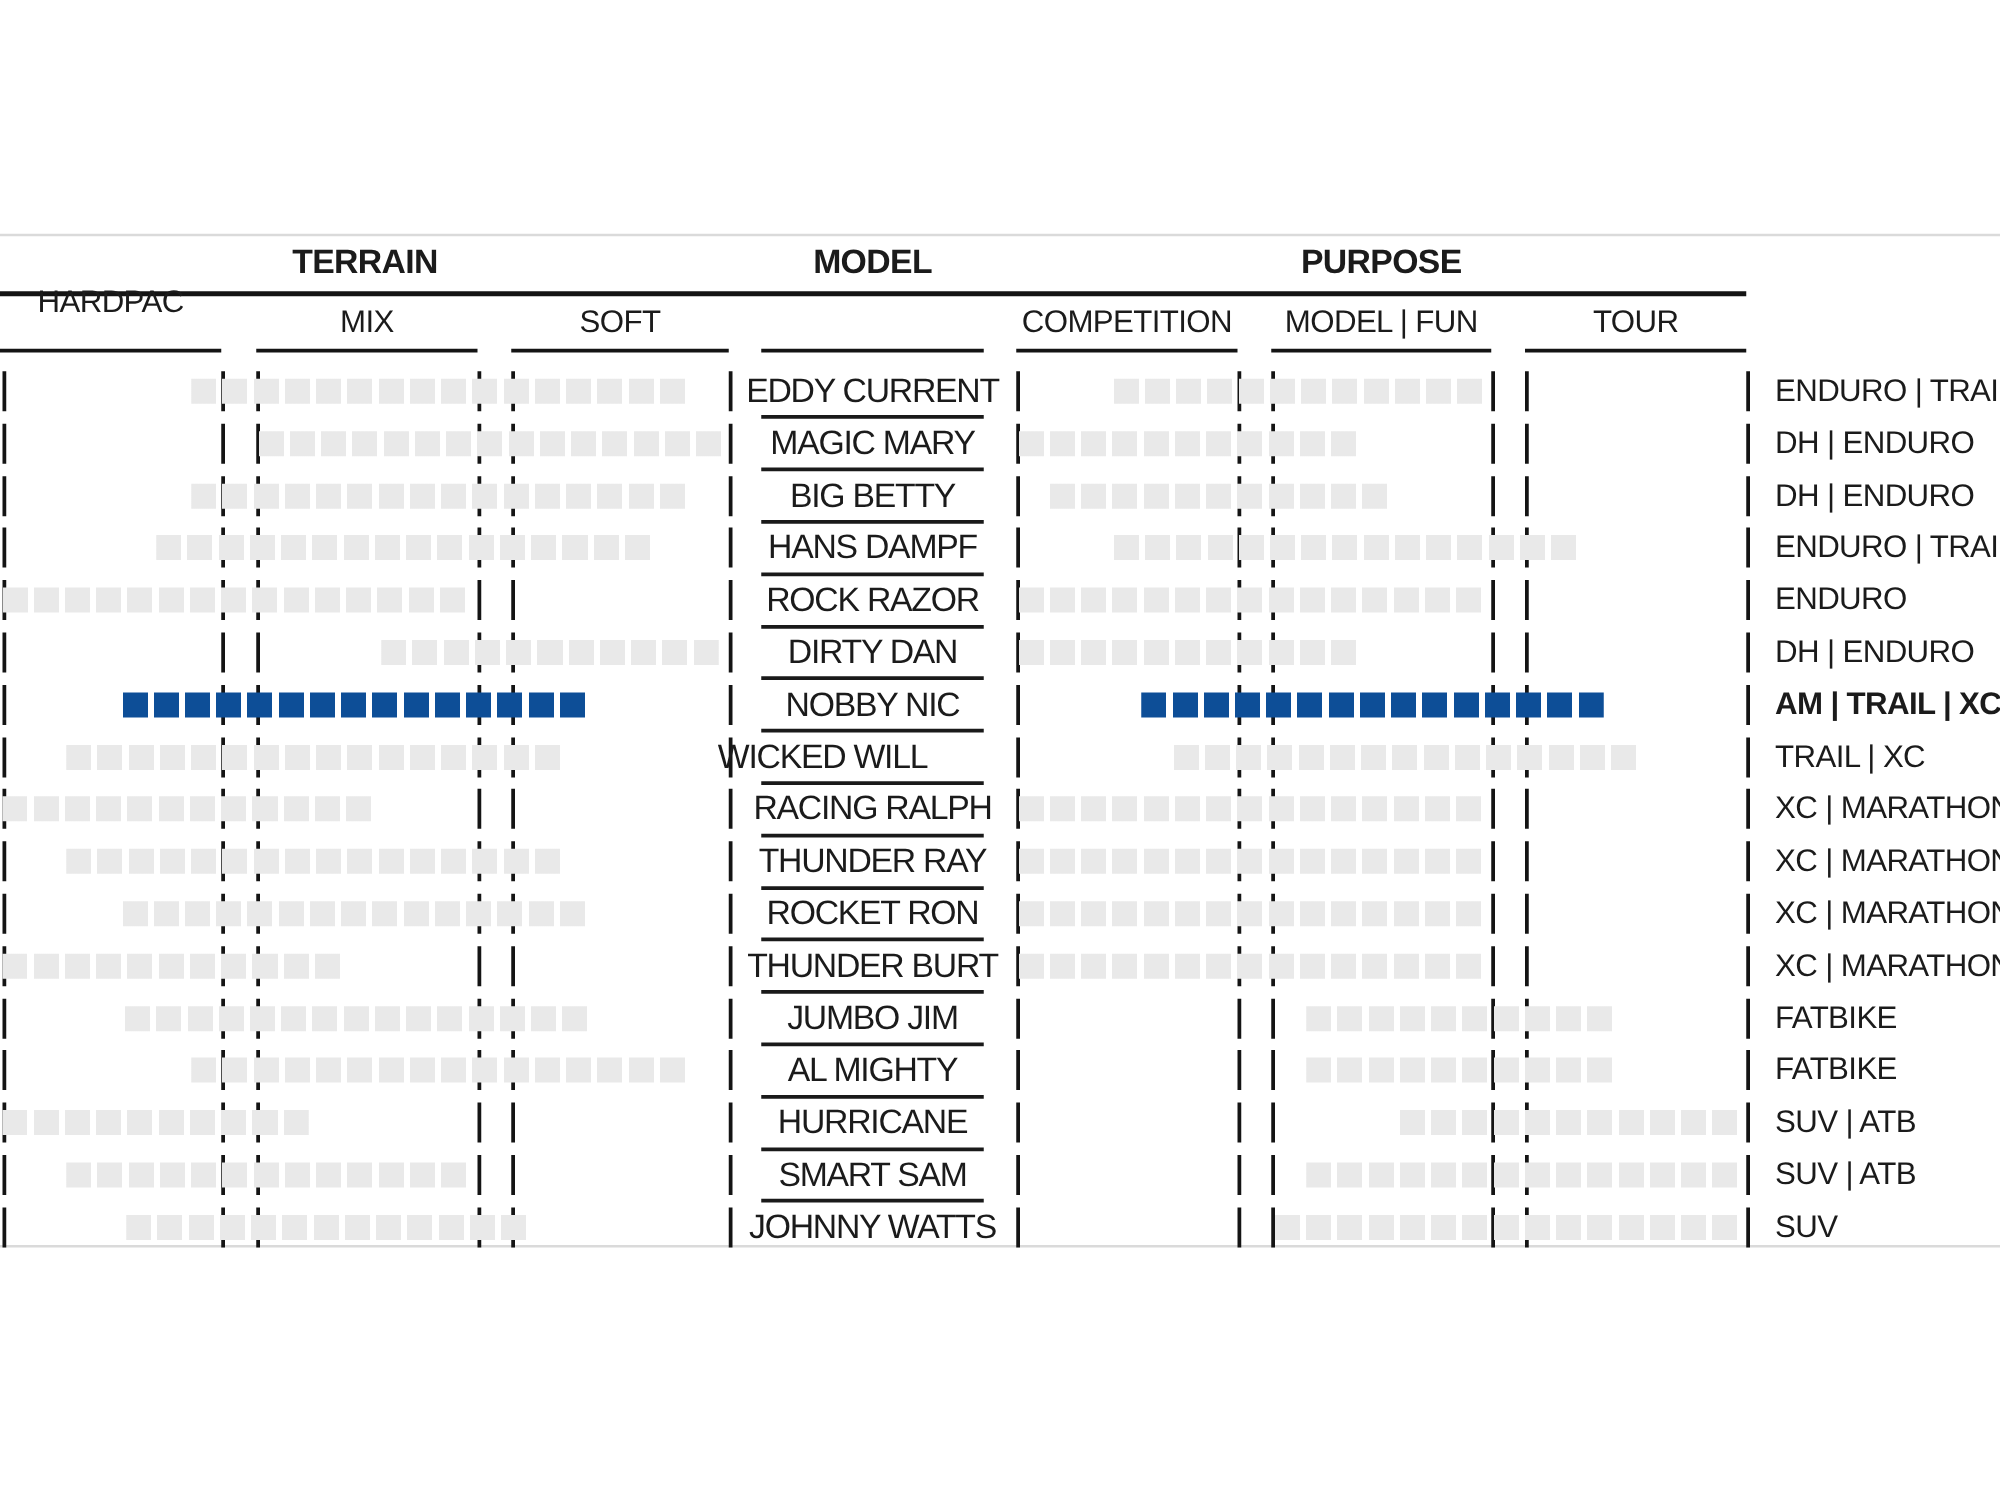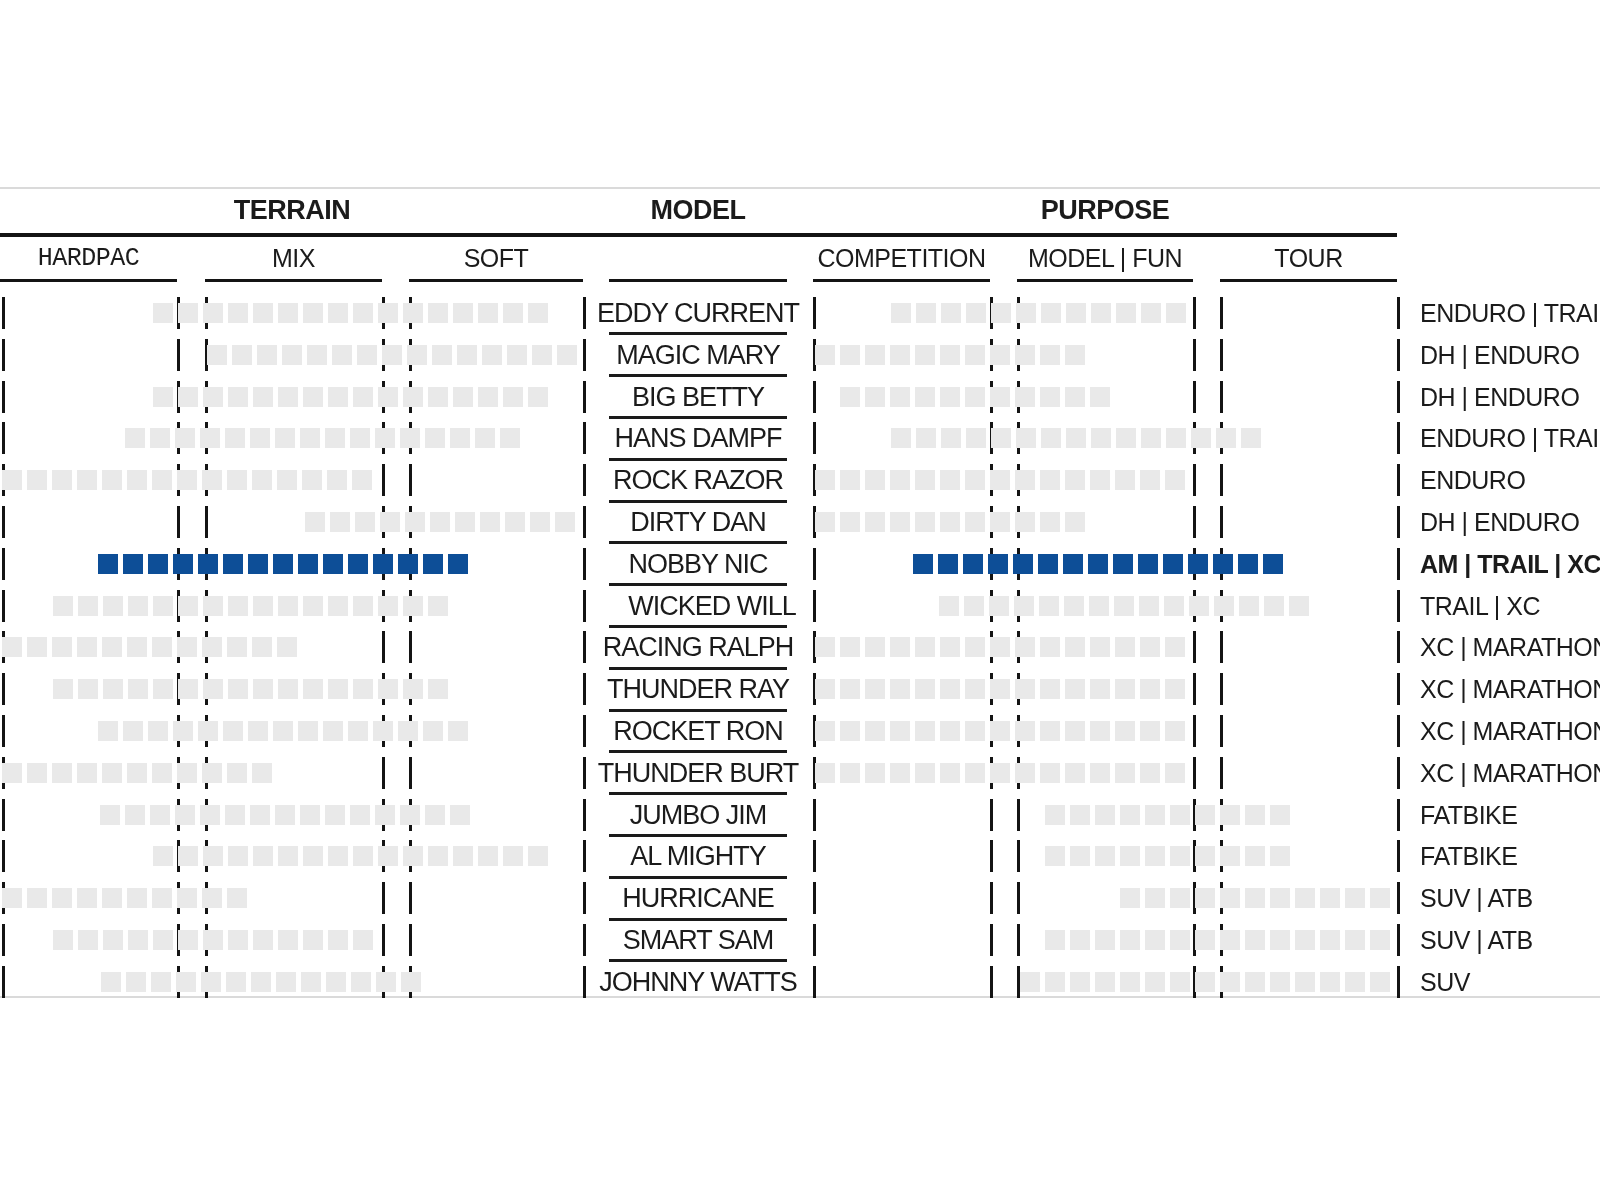--- a/index.html
+++ b/index.html
@@ -39,21 +39,21 @@
   <div class="hairline" style="top:187px"></div>
   <div class="hairline" style="top:996px"></div>
 
   <span class="title" style="left:292px;top:210px">TERRAIN</span>
   <span class="title" style="left:698px;top:210px">MODEL</span>
   <span class="title" style="left:1105px;top:210px">PURPOSE</span>
 
   <div class="headline" style="left:0;top:233px;width:1397px"></div>
 
   <div id="subheads">
-      <div class="subhead" style="left: 88.5px; top: 258px; font-family: Liberation Mono, monospace;">HARDPAC</div>
+      <div class="subhead" style="left: 88.5px; top: 242px;">HARDPAC</div>
       <div class="subline" style="left: 0px; top: 279px; width: 177px;"></div>
       <div class="subhead" style="left: 293.5px; top: 258px;">MIX</div>
       <div class="subline" style="left: 205px; top: 279px; width: 177px;"></div>
       <div class="subhead" style="left: 496px; top: 258px;">SOFT</div>
       <div class="subline" style="left: 409px; top: 279px; width: 174px;"></div>
       <div class="subhead" style="left: 901.5px; top: 258px;">COMPETITION</div>
       <div class="subline" style="left: 813px; top: 279px; width: 177px;"></div>
       <div class="subhead" style="left: 1105px; top: 258px;">MODEL | FUN</div>
       <div class="subline" style="left: 1017px; top: 279px; width: 176px;"></div>
       <div class="subhead" style="left: 1308.5px; top: 258px;">TOUR</div>
@@ -202,21 +202,21 @@
         <div class="tick" style="left: 409px; top: 589.6px; height: 32px;"></div>
         <div class="tick" style="left: 583px; top: 589.6px; height: 32px;"></div>
         <div class="tick" style="left: 813px; top: 589.6px; height: 32px;"></div>
         <div class="tick" style="left: 990px; top: 589.6px; height: 32px;"></div>
         <div class="tick" style="left: 1017px; top: 589.6px; height: 32px;"></div>
         <div class="tick" style="left: 1193px; top: 589.6px; height: 32px;"></div>
         <div class="tick" style="left: 1220px; top: 589.6px; height: 32px;"></div>
         <div class="tick" style="left: 1397px; top: 589.6px; height: 32px;"></div>
         <div class="bar" style="left: 53px; top: 595.6px; width: 395px; height: 20px; background: repeating-linear-gradient(90deg, rgb(233, 233, 233) 0px, rgb(233, 233, 233) 20px, transparent 20px, transparent 25px);"></div>
         <div class="bar" style="left: 939px; top: 595.6px; width: 370px; height: 20px; background: repeating-linear-gradient(90deg, rgb(233, 233, 233) 0px, rgb(233, 233, 233) 20px, transparent 20px, transparent 25px);"></div>
-        <div class="model" style="left: 712px; top: 605.6px;">WICKED WILL</div>
+        <div class="model" style="left: 658px; top: 605.6px;">WICKED WILL</div>
         <div class="rowline" style="left: 609px; top: 625px; width: 178px;"></div>
         <div class="cat" style="left: 1420px; top: 605.6px;">TRAIL | XC</div>
       </div>
       <div class="" style="position: absolute; left: 0px; top: 0px;">
         <div class="tick" style="left: 2px; top: 631.4px; height: 32px;"></div>
         <div class="tick" style="left: 177px; top: 631.4px; height: 32px;"></div>
         <div class="tick" style="left: 205px; top: 631.4px; height: 32px;"></div>
         <div class="tick" style="left: 382px; top: 631.4px; height: 32px;"></div>
         <div class="tick" style="left: 409px; top: 631.4px; height: 32px;"></div>
         <div class="tick" style="left: 583px; top: 631.4px; height: 32px;"></div>

